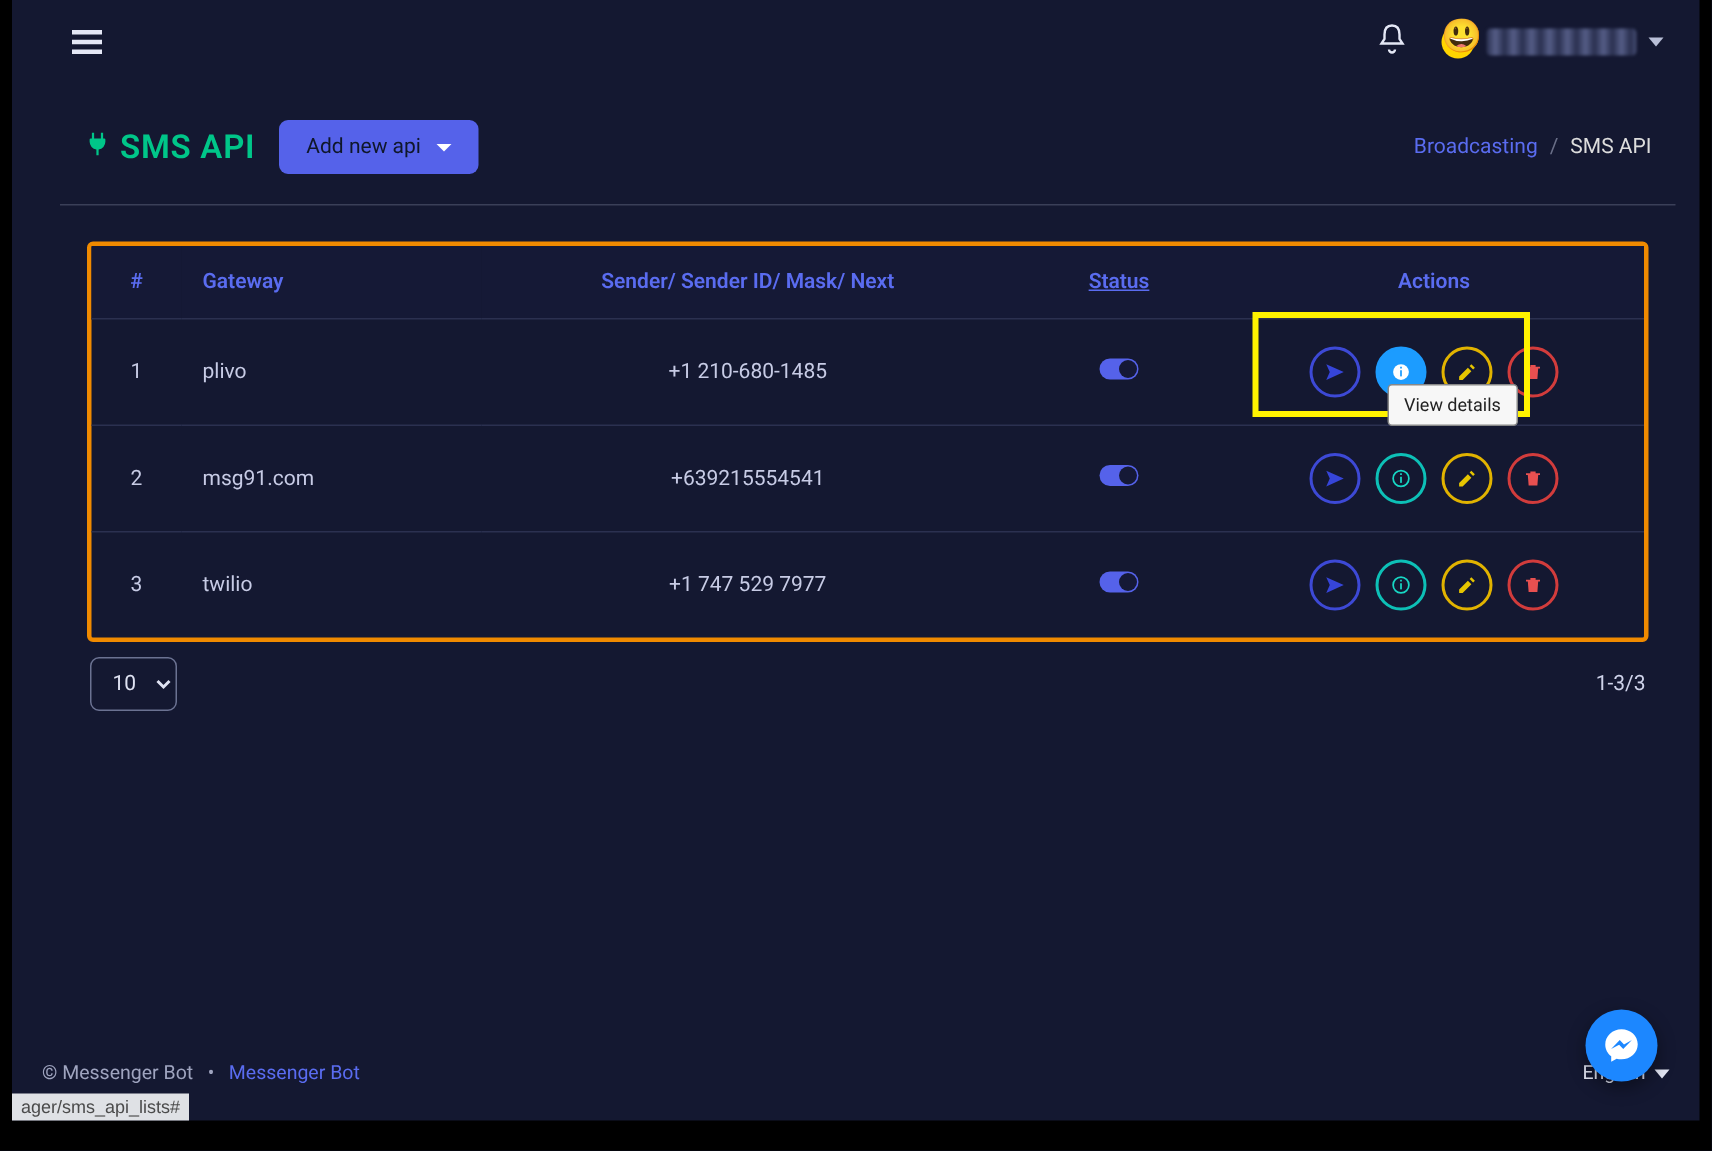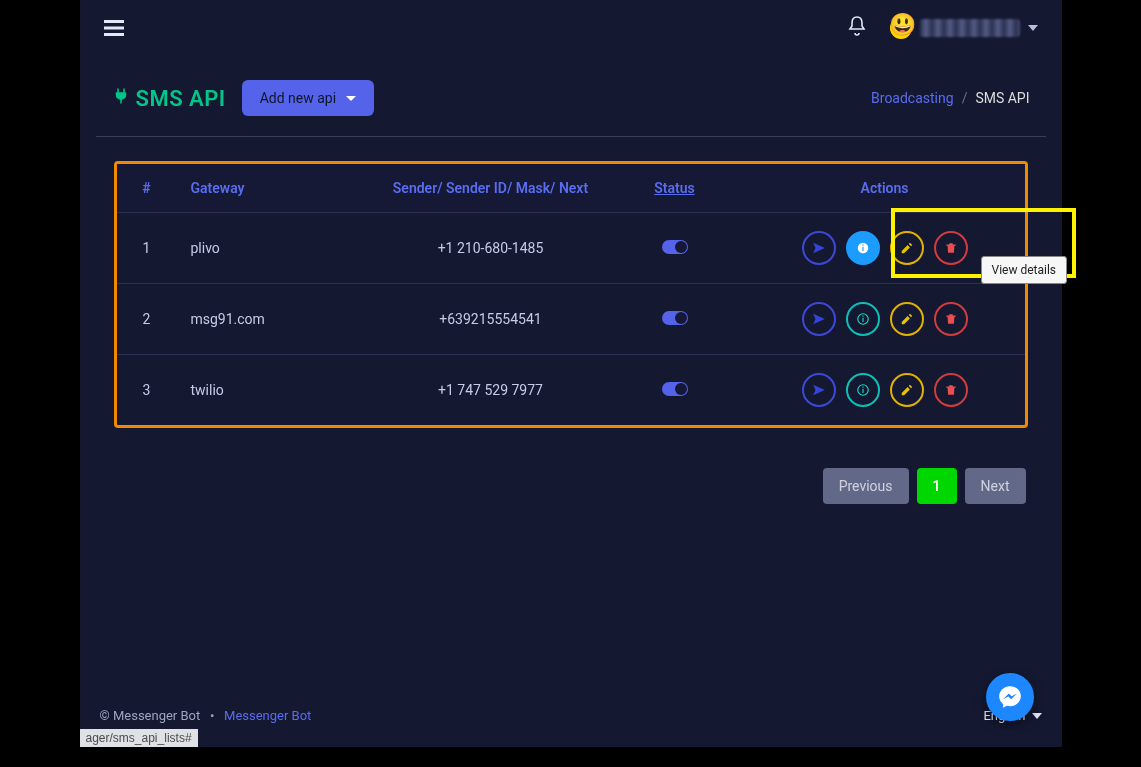--- a/index.html
+++ b/index.html
@@ -1,17 +1,17 @@
 <!DOCTYPE html>
 <html><head>
 <meta charset="utf-8">
 <style>
   * { box-sizing: border-box; margin: 0; padding: 0; font-family: -apple-system, BlinkMacSystemFont, "Segoe UI", Roboto, sans-serif; }
   html, body { width: 1141px; height: 767px; background: #000; overflow: hidden; }
-  .app { position: relative; width: 982px; height: 747px; margin: 0 auto; background: #141831; color: #c7cbe5; }
+  .app { position: relative; width: 1125px; height: 747px; margin: 0 auto; background: #141831; color: #c7cbe5; padding-left: 16px; }
 
   
   .topbar { height: 56px; display: flex; align-items: center; justify-content: space-between; padding: 0 24px; }
   .hamburger { cursor: pointer; }
   .hamburger svg { display: block; }
   .topbar-right { display: flex; align-items: center; gap: 24px; }
   .bell { cursor: pointer; }
   .user-area { display: flex; align-items: center; gap: 8px; cursor: pointer; }
   .smiley { width: 22px; height: 22px; border-radius: 50%; background: #ffd500; position: relative; }
   .smiley::before { content: "😃"; position: absolute; left: 0; top: -3px; font-size: 22px; line-height: 22px; }
@@ -241,26 +241,27 @@
             </td>
           </tr>
         </tbody>
       </table>
 
       <div class="yellow-highlight" style="top:44px;left:774px;width:185px;height:70px;"></div>
 
       <div class="tooltip" style="top:92px;left:864px;">View details</div>
     </div>
 
-
-    <div class="pager">
-      <button class="pg-btn pg-disabled">Previous</button>
-      <button class="pg-num">1</button>
-      <button class="pg-btn pg-disabled">Next</button>
-    </div>
+    <div class="below">
+      <select class="per-page">
+        <option>10</option>
+      </select>
+      <span class="count">1-3/3</span>
+    </div>
+
   </div>
 
   <div class="footer">
     <div>
       <span>© Messenger Bot</span>
       &nbsp;
       <span>•</span>
       &nbsp;
       <a href="#">Messenger Bot</a>
     </div>

